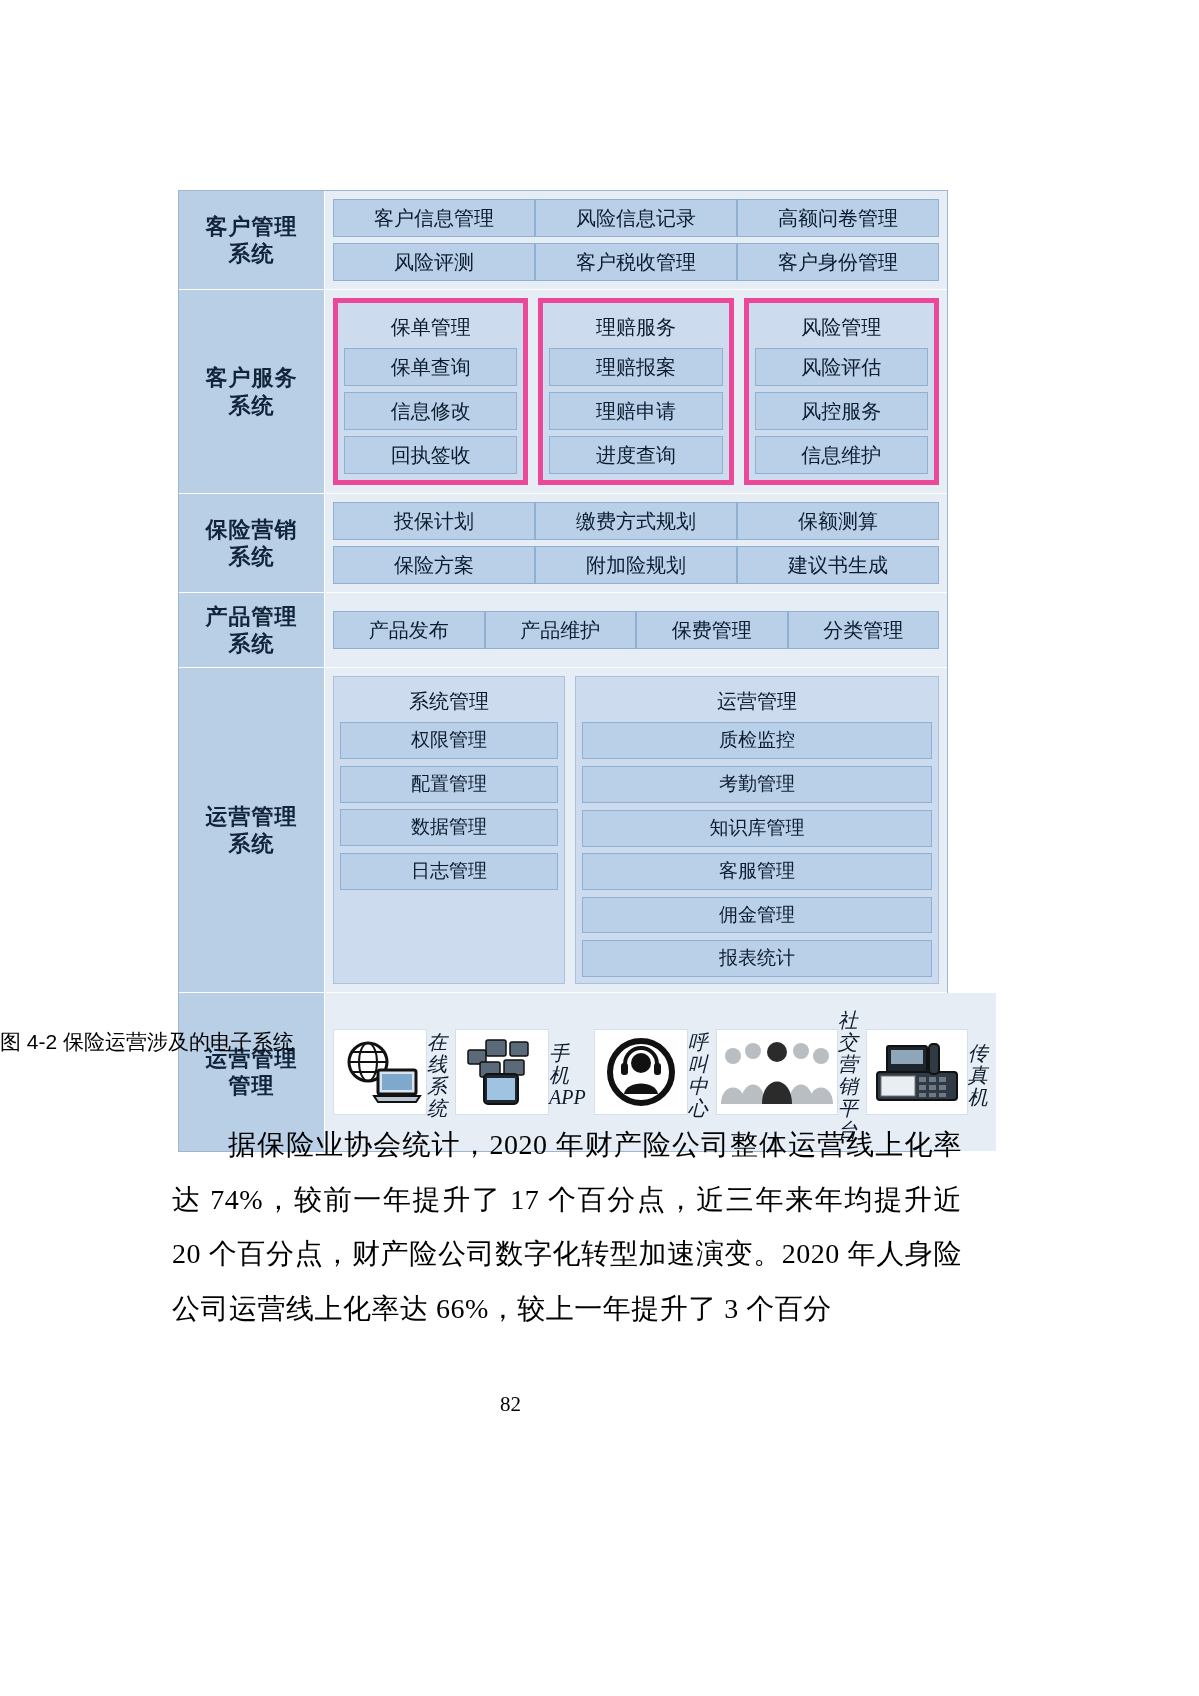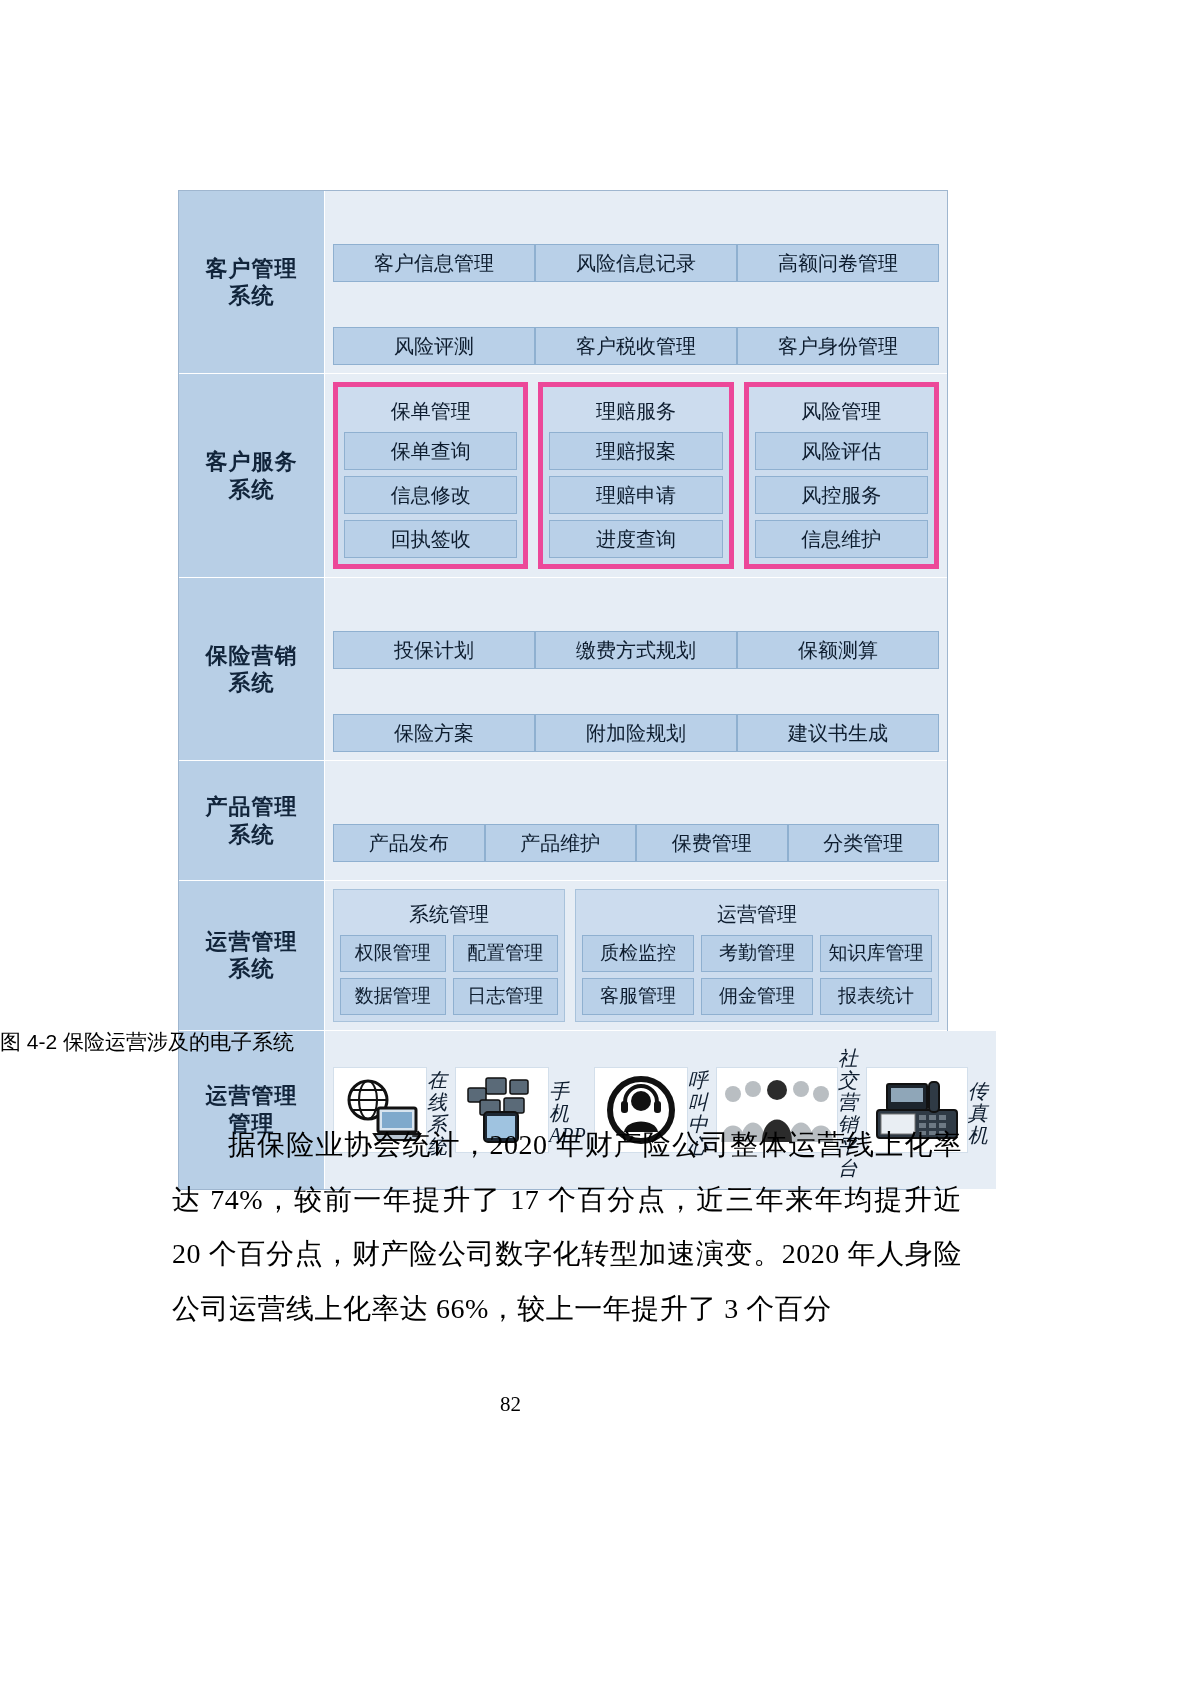--- a/index.html
+++ b/index.html
@@ -62,21 +62,20 @@
     flex: 1 1 auto;
     background: #e6edf5;
     padding: 8px 8px;
     box-sizing: border-box;
   }
 
   .row {
     display: flex;
     gap: 0;
     margin-bottom: 6px;
-    margin-top: 45px;
   }
   .row:last-child { margin-bottom: 0; }
 
   .cell {
     flex: 1 1 0;
     background: #b9d0e8;
     border: 1px solid #8fb0d0;
     text-align: center;
     font-size: 20px;
     line-height: 1.1;
@@ -111,21 +110,21 @@
   
   .opgroups { display: flex; gap: 10px; }
   .opgroup-sm { flex: 0 0 232px; }
   .opgroup-lg { flex: 1 1 auto; }
   .opgroup {
     background: #ccdcee;
     border: 1px solid #a8c2db;
     padding: 6px;
     box-sizing: border-box;
   }
-  .opgrid { display: flex; gap: 7px; margin-bottom: 6px; }
+  .opgrid { display: flex; gap: 7px; margin-bottom: 6px; flex-direction: column; }
   .opgrid:last-child { margin-bottom: 0; }
   .opgrid .cell { font-size: 19px; padding: 7px 1px; }
 
   
   .channels {
     display: flex;
     gap: 8px;
     padding: 2px 0;
   }
   .channel {

